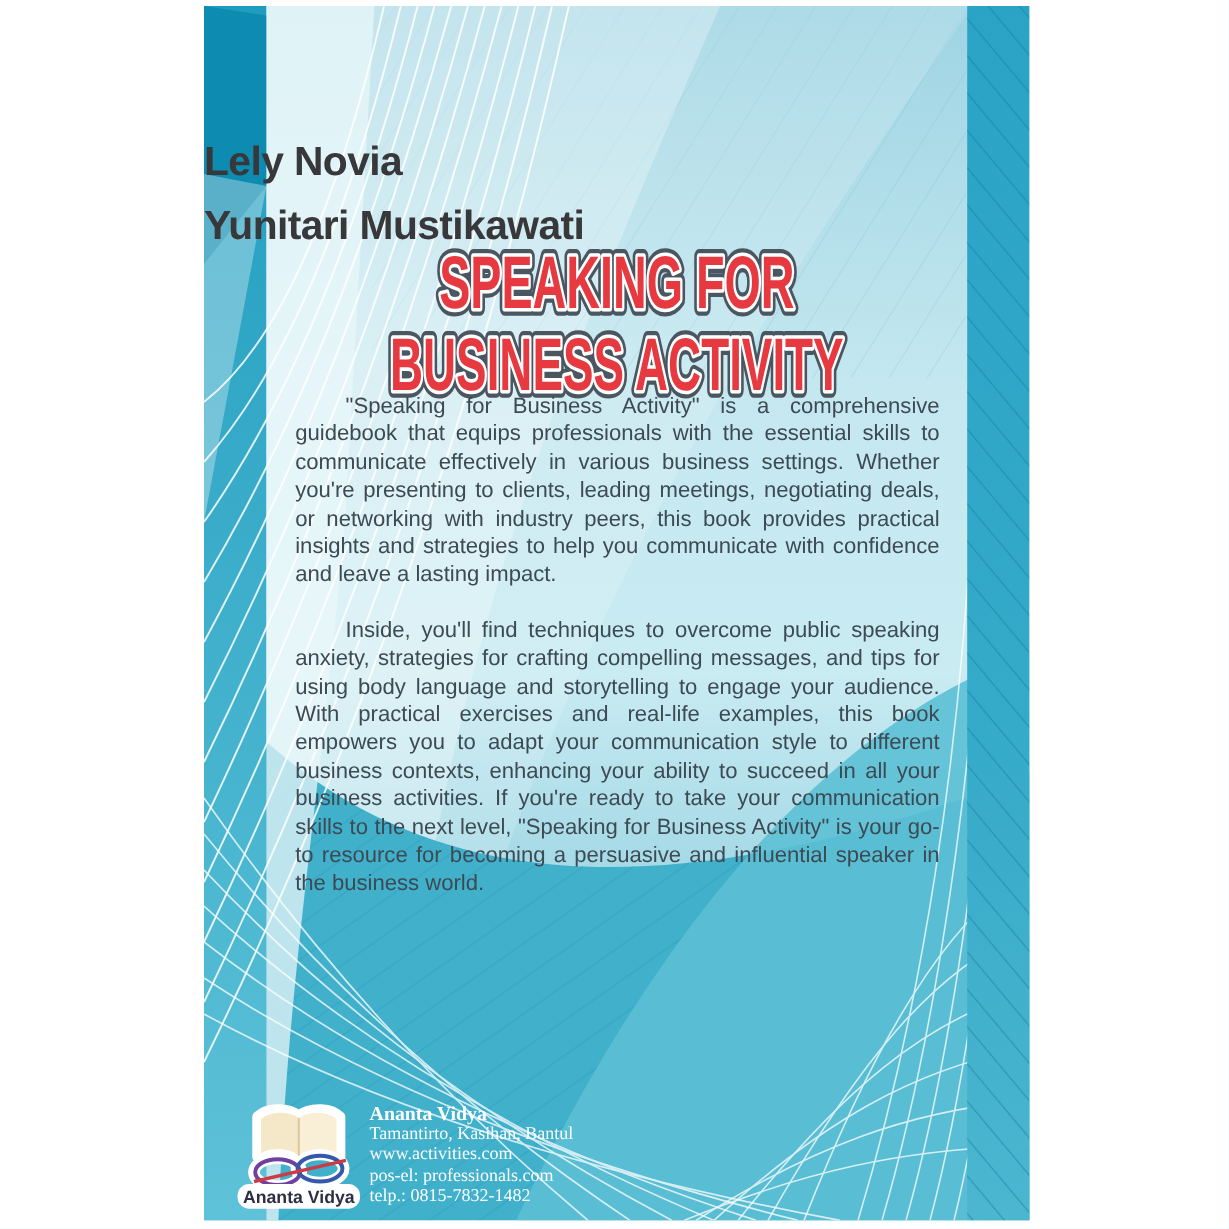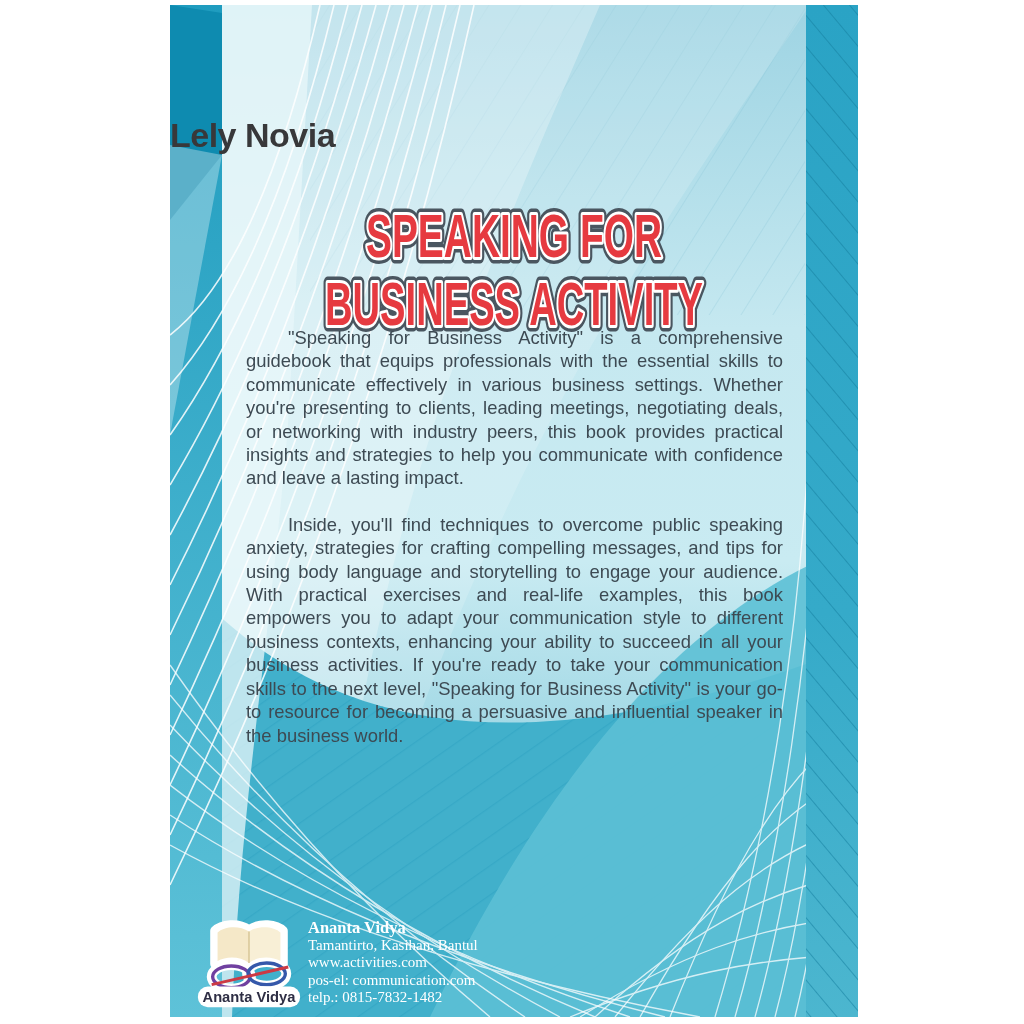--- a/index.html
+++ b/index.html
@@ -162,20 +162,21 @@
       <path d="M410,1012 C505,952 586,920 688,912"></path>
       <path d="M400,1012 C498,972 582,952 688,950"></path>
     </g>
 
     <rect x="636" y="0" width="52" height="1012" fill="url(#rightGrad)"></rect>
     <rect x="636" y="0" width="52" height="1012" fill="url(#stripeR)" opacity="0.55"></rect>
   </svg>
 
   <div class="authors">
     <div>Lely Novia</div>
+    <div>Yunitari Mustikawati</div>
   </div>
 
   <div class="title-wrap">
     <svg viewBox="0 0 688 136">
       <g class="title-text" font-size="62" text-anchor="middle">
         <text class="t-outer" x="344" y="52" textLength="296" lengthAdjust="spacingAndGlyphs">SPEAKING FOR</text>
         <text class="t-outer" x="344" y="120" textLength="378" lengthAdjust="spacingAndGlyphs">BUSINESS ACTIVITY</text>
         <text class="t-white" x="344" y="52" textLength="296" lengthAdjust="spacingAndGlyphs">SPEAKING FOR</text>
         <text class="t-white" x="344" y="120" textLength="378" lengthAdjust="spacingAndGlyphs">BUSINESS ACTIVITY</text>
         <text class="t-fill" x="344" y="52" textLength="296" lengthAdjust="spacingAndGlyphs">SPEAKING FOR</text>
@@ -212,18 +213,18 @@
 
       <g>
         <rect x="4" y="70" width="104" height="21" rx="10" fill="#ffffff"></rect>
         <text class="logo-label" x="56" y="86" font-size="15" text-anchor="middle" fill="#2e2e44">Ananta Vidya</text>
       </g>
     </svg>
     <div class="pub-info">
       <div class="pub-name">Ananta Vidya</div>
       <div>Tamantirto, Kasihan, Bantul</div>
       <div>www.activities.com</div>
-      <div>pos-el: communication.com</div>
+      <div>pos-el: professionals.com</div>
       <div>telp.: 0815-7832-1482</div>
     </div>
   </div>
 
 </div>
 
 </body></html>

